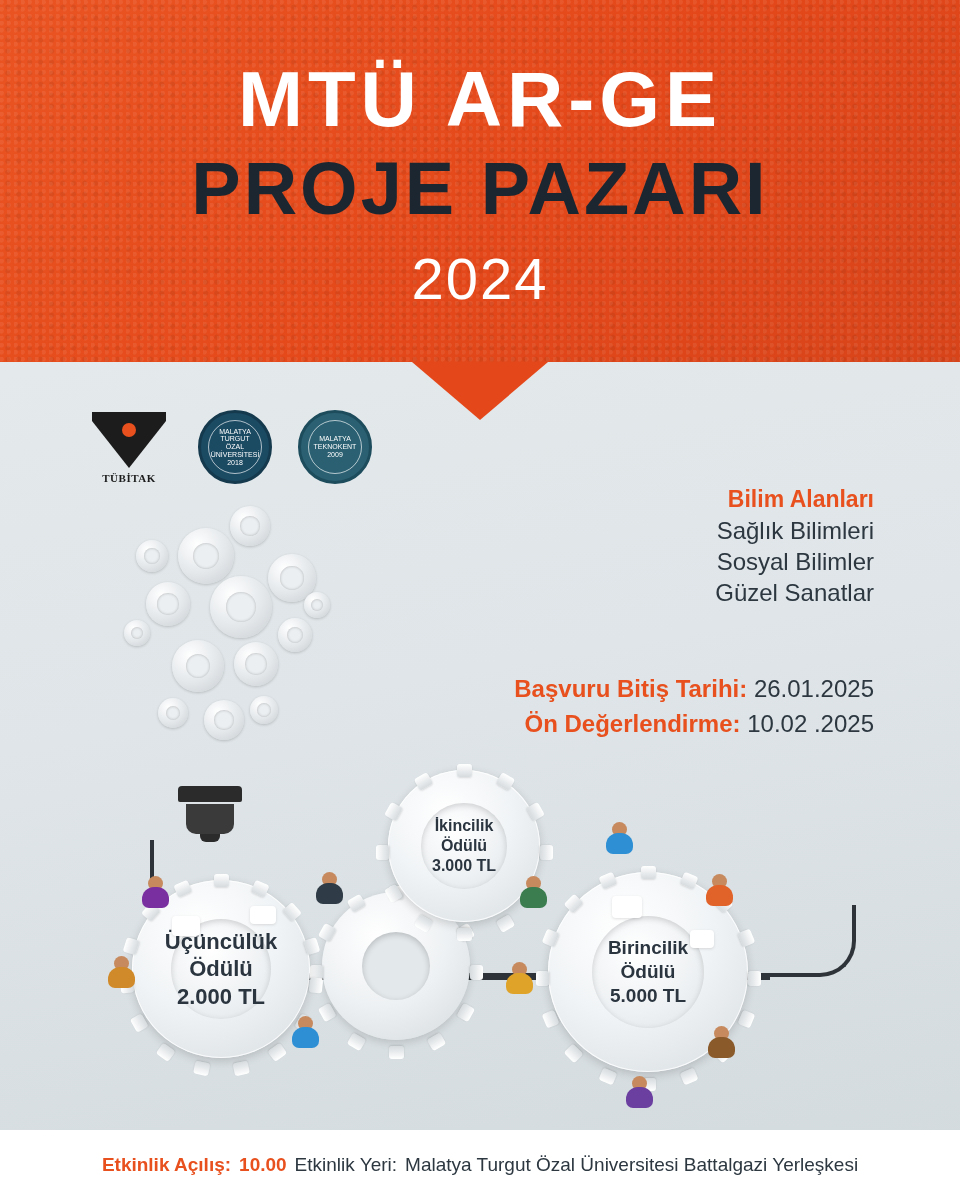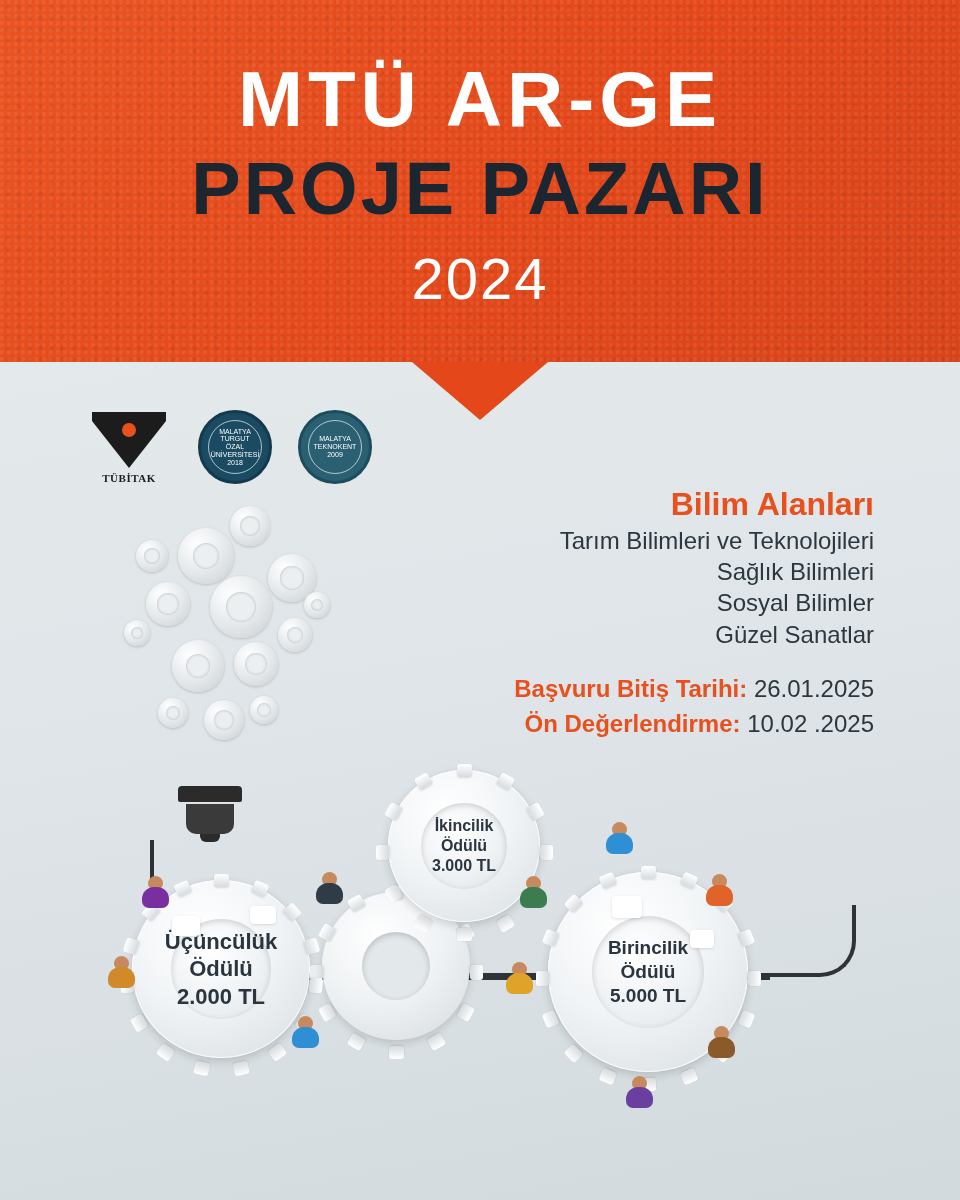--- a/index.html
+++ b/index.html
@@ -140,21 +140,21 @@
     position: absolute;
     top: 486px;
     right: 86px;
     width: 520px;
     text-align: right;
     color: #2a3640;
   }
   .info-heading {
     color: #e8501e;
     font-weight: bold;
-    font-size: 32px;
+    font-size: 23px;
     margin-bottom: 2px;
   }
   .info-line {
     font-size: 24px;
     line-height: 1.3;
     color: #2c3740;
   }
   .dates {
     position: absolute;
     top: 672px;
@@ -330,21 +330,20 @@
     <div class="logo-seal">
       <div class="inner">MALATYA TURGUT ÖZAL ÜNİVERSİTESİ 2018</div>
     </div>
     <div class="logo-seal teal">
       <div class="inner">MALATYA TEKNOKENT 2009</div>
     </div>
   </div>
 
   <div class="info">
     <div class="info-heading">Bilim Alanları</div>
-    <div class="info-line">Tarım Bilimleri ve Teknolojileri</div>
     <div class="info-line">Sağlık Bilimleri</div>
     <div class="info-line">Sosyal Bilimler</div>
     <div class="info-line">Güzel Sanatlar</div>
   </div>
 
   <div class="dates">
     <div class="date-row">
       <span class="lbl">Başvuru Bitiş Tarihi:</span>
       <span>26.01.2025</span>
     </div>
@@ -514,14 +513,20 @@
     <div class="person" style="left:626px; top:1076px;">
       <div class="head"></div>
         <div class="body" style="background:#6b3fa0;"></div>
     </div>
     <div class="person" style="left:708px; top:1026px;">
       <div class="head"></div>
         <div class="body" style="background:#8a5a2b;"></div>
     </div>
   </div>
 
+  <div class="footer">
+    <span class="accent">Etkinlik Açılış:</span>
+    <span class="accent">10.00</span>
+    <span>Etkinlik Yeri:</span>
+    <span>Malatya Turgut Özal Üniversitesi  Battalgazi Yerleşkesi</span>
+  </div>
 
 </div>
 
 </body></html>

